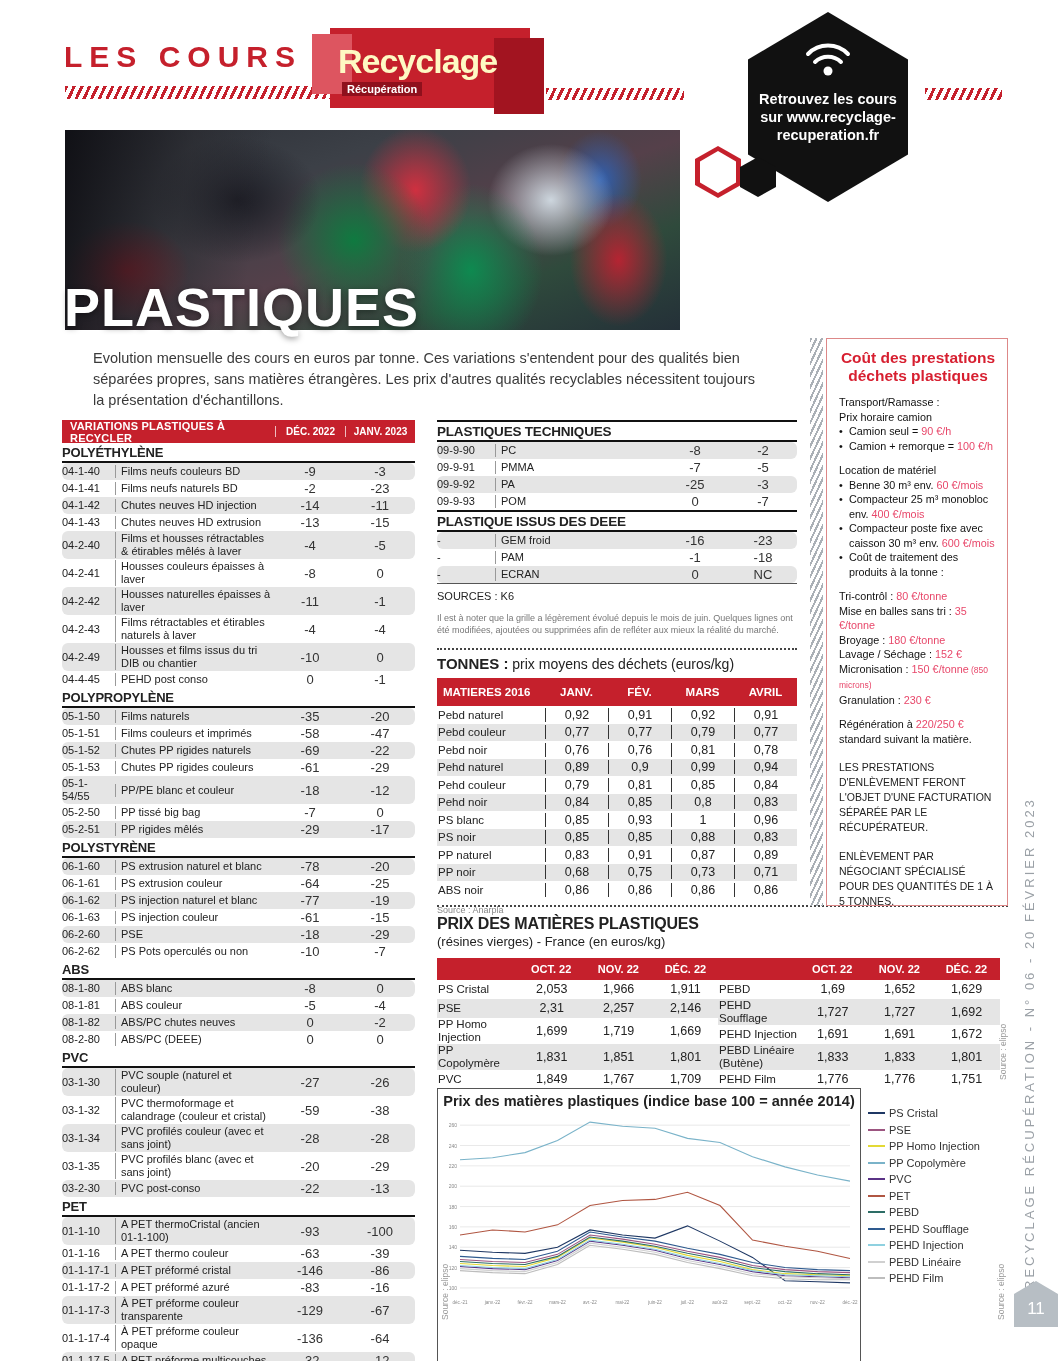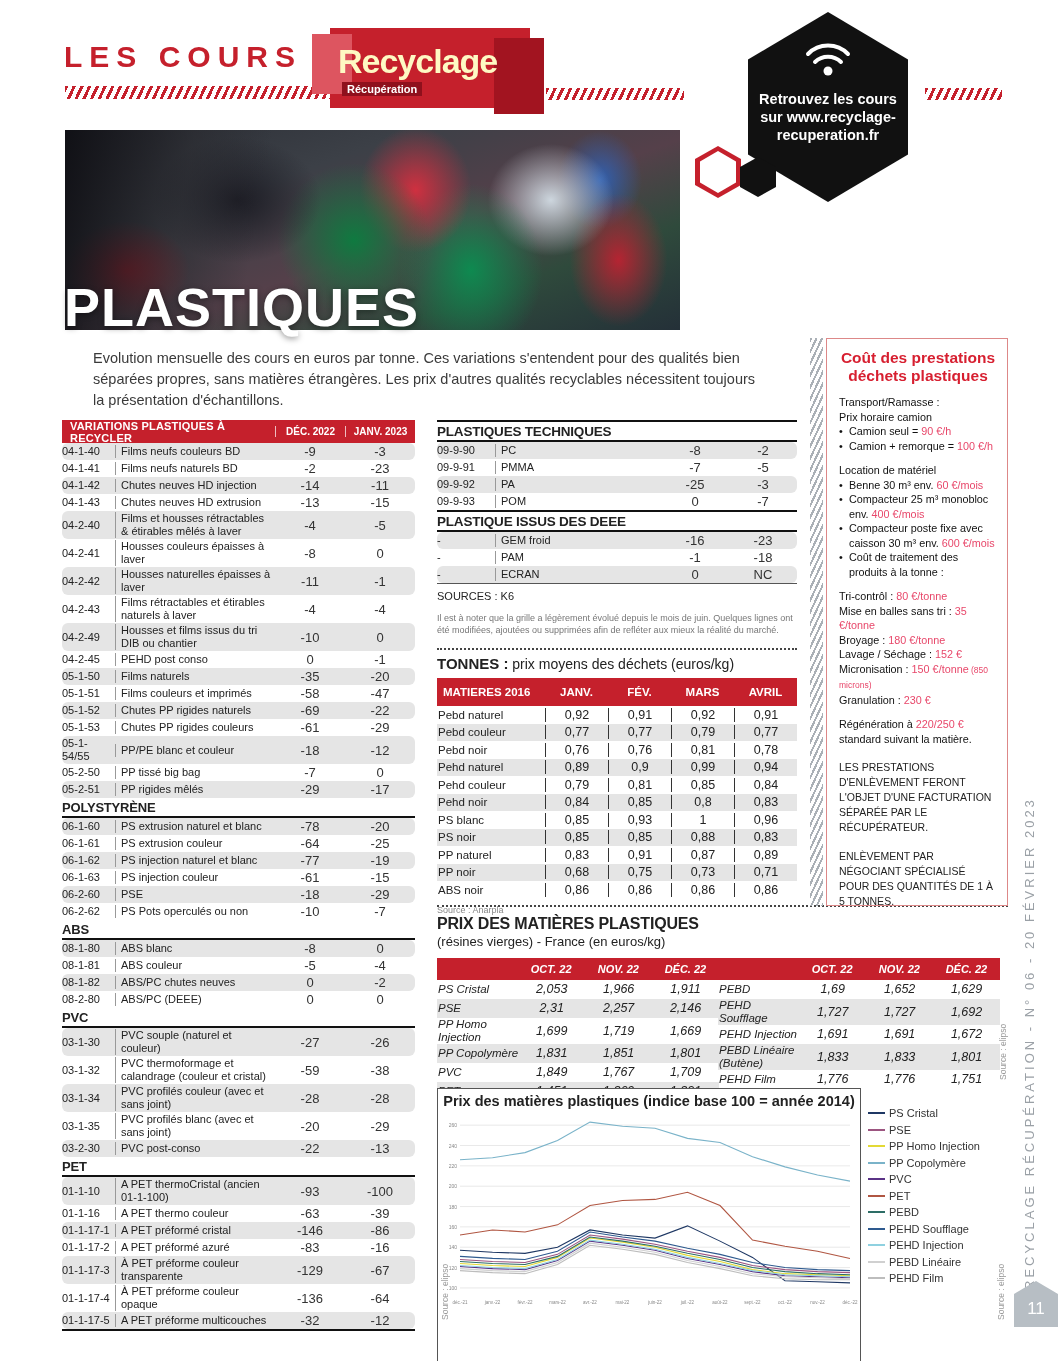--- a/index.html
+++ b/index.html
@@ -88,21 +88,21 @@
   .esp-row { display:flex; align-items:center; font-size:12px; height:17.5px; }
   .esp-row.stripe { background:#e5e5e5; }
   .esp-row .c0 { width:108px; flex:none; padding-left:1px; font-size:11.5px; }
   .esp-row .cv { flex:1; text-align:center; border-left:1px solid #333; font-size:12.5px; }
   #espagne .src { font-size:9px; color:#888; margin-top:6px; }
 
   
   #prix-heading { left:437px; top:915px; width:360px; }
   #prix-heading .h1 { font-size:16px; font-weight:800; letter-spacing:-.2px; }
   #prix-heading .h2 { font-size:13px; margin-top:1px; }
-  .price-table { width:282px;font-style:italic; }
+  .price-table { width:282px; }
   .price-head { height:22px; }
   .price-head .c0 { flex:1.2; }
   .price-head .cv { flex:1; text-align:center; font-size:11px; }
   .price-row { display:flex; align-items:center; font-size:12px; min-height:19px; line-height:13px; }
   .price-row.stripe { background:#e5e5e5; }
   .price-row .c0 { flex:1.2; padding-left:1px; font-size:11.5px; }
   .price-row .cv { flex:1; text-align:center; font-size:12.5px; }
   #prix-left { left:437px; top:958px; }
   #prix-right { left:718px; top:958px; }
 
@@ -170,20 +170,21 @@
 <div class="abs hero-title">PLASTIQUES</div>
 <div class="abs intro">Evolution mensuelle des cours en euros par tonne. Ces variations s'entendent pour des qualités bien séparées propres, sans matières étrangères. Les prix d'autres qualités recyclables nécessitent toujours la présentation d'échantillons.</div>
 
 <div class="abs" id="variations">
   <div class="redhead">
     <span class="rh-main">VARIATIONS PLASTIQUES À RECYCLER</span>
     <span class="rh-col">DÉC. 2022</span>
     <span class="rh-col">JANV. 2023</span>
   </div>
   <div id="variations-body">
+      <div class="vsec">POLYÉTHYLÈNE</div>
       <div class="vrow stripe">
         <span class="vcode">04-1-40</span>
         <span class="vlabel">Films neufs couleurs BD</span>
         <span class="vval">-9</span>
         <span class="vval">-3</span>
       </div>
       <div class="vrow">
         <span class="vcode">04-1-41</span>
         <span class="vlabel">Films neufs naturels BD</span>
         <span class="vval">-2</span>
@@ -225,25 +226,26 @@
         <span class="vval">-4</span>
         <span class="vval">-4</span>
       </div>
       <div class="vrow stripe">
         <span class="vcode">04-2-49</span>
         <span class="vlabel">Housses et films issus du tri DIB ou chantier</span>
         <span class="vval">-10</span>
         <span class="vval">0</span>
       </div>
       <div class="vrow">
-        <span class="vcode">04-2-45</span>
+        <span class="vcode">04-4-45</span>
         <span class="vlabel">PEHD post conso</span>
         <span class="vval">0</span>
         <span class="vval">-1</span>
       </div>
+      <div class="vsec">POLYPROPYLÈNE</div>
       <div class="vrow stripe">
         <span class="vcode">05-1-50</span>
         <span class="vlabel">Films naturels</span>
         <span class="vval">-35</span>
         <span class="vval">-20</span>
       </div>
       <div class="vrow">
         <span class="vcode">05-1-51</span>
         <span class="vlabel">Films couleurs et imprimés</span>
         <span class="vval">-58</span>

